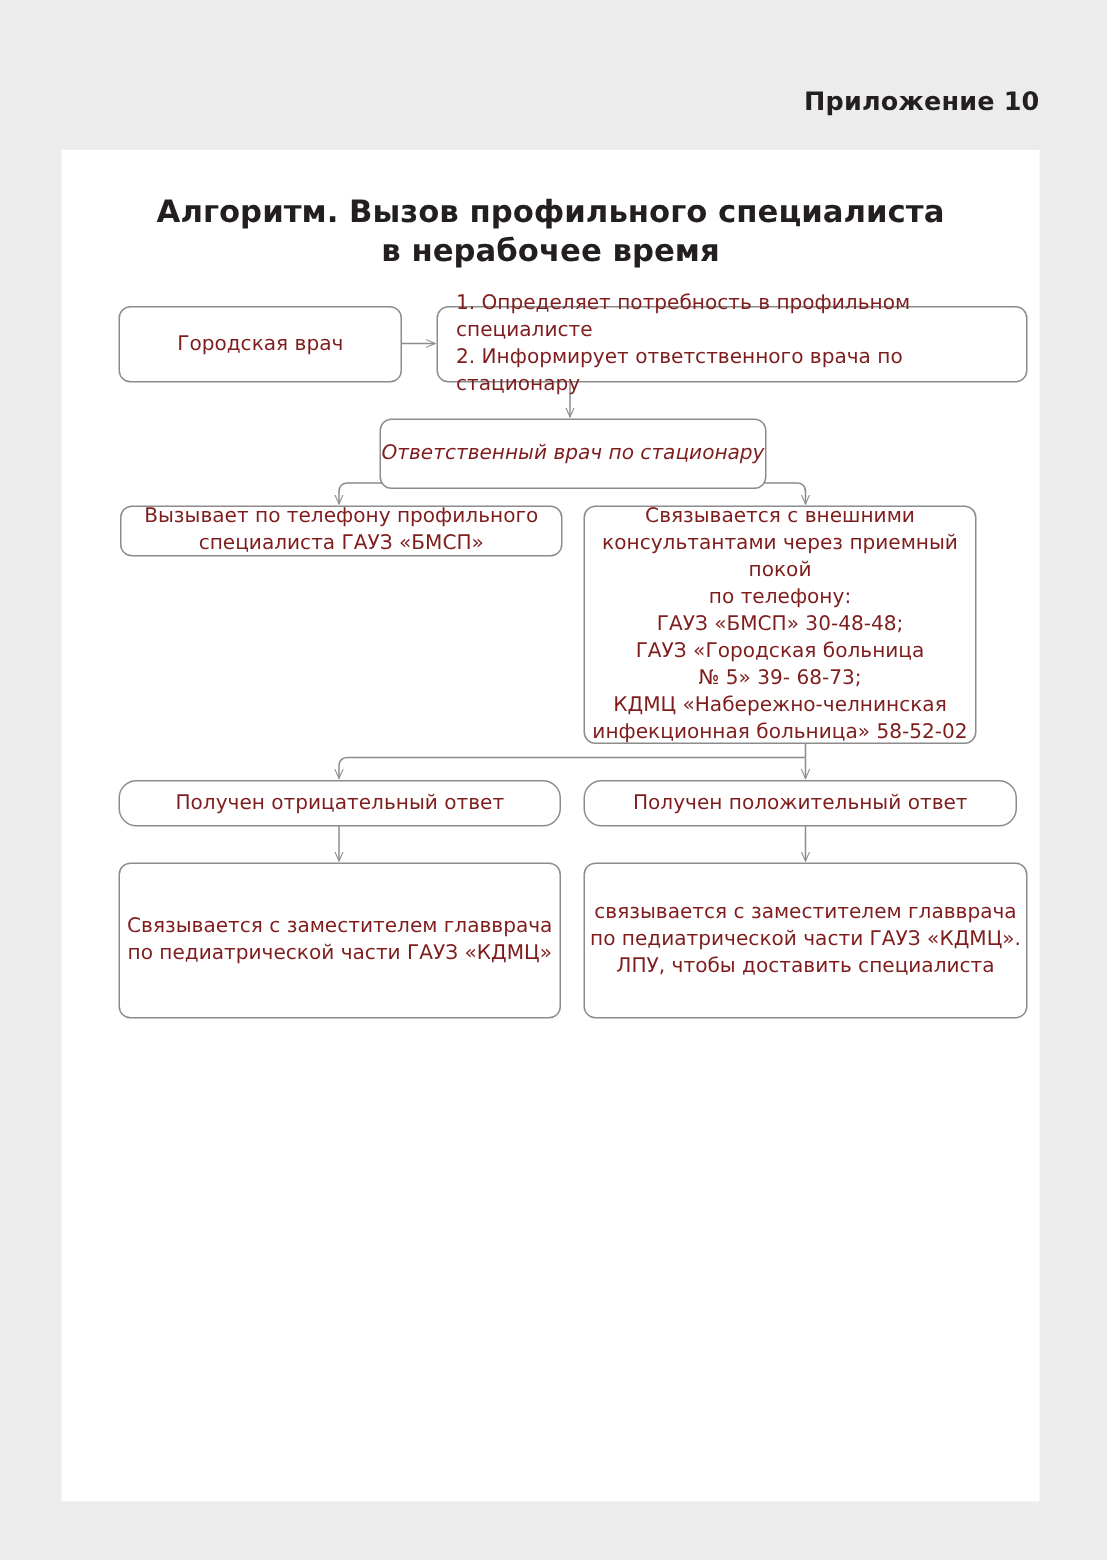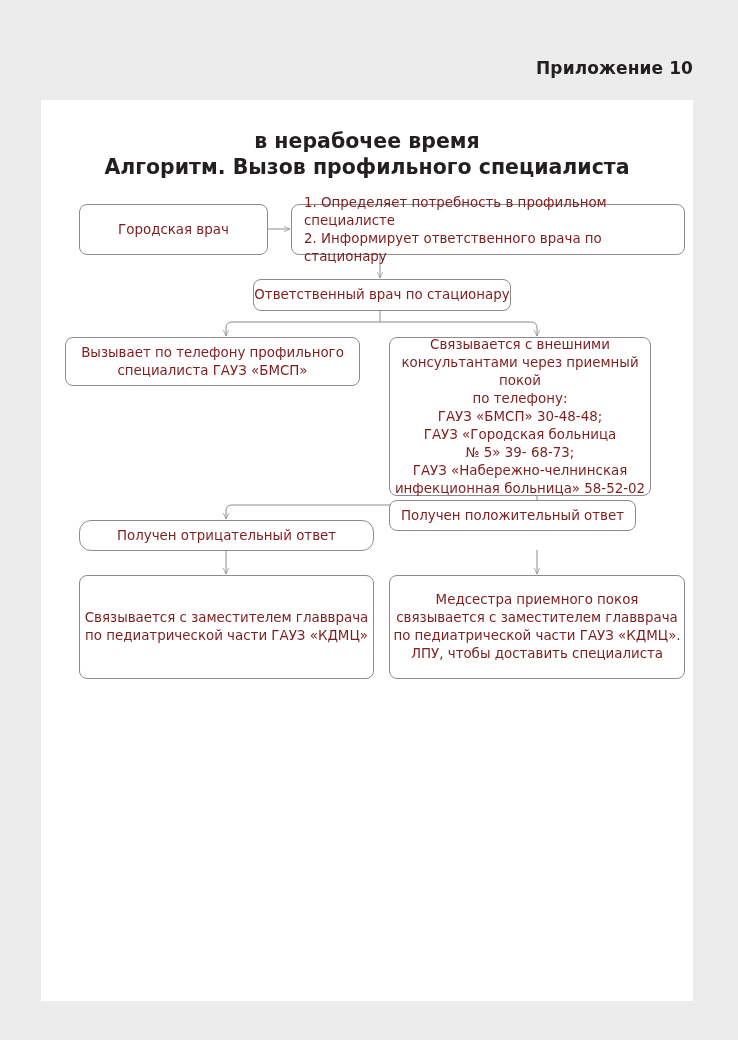--- a/index.html
+++ b/index.html
@@ -28,22 +28,22 @@
   svg.lines path, svg.lines line { stroke: #8c8c8c; stroke-width: 1; fill: none; }
 </style>
 </head>
 <body>
 
 <div class="appendix">Приложение 10</div>
 
 <div class="panel"></div>
 
 <div class="title">
+  <div>Алгоритм. Вызов профильного специалиста</div>
   <div>в нерабочее время</div>
-  <div>Алгоритм. Вызов профильного специалиста</div>
 </div>
 
 <svg class="lines" viewBox="0 0 738 1040">
   <defs>
     <marker id="arr" viewBox="0 0 10 10" refX="9" refY="5" markerWidth="7" markerHeight="7" orient="auto-start-reverse">
       <path d="M0,1 L9,5 L0,9" stroke="#8c8c8c" stroke-width="1.2" fill="none"></path>
     </marker>
   </defs>
 
   <line x1="267" y1="229" x2="290" y2="229" marker-end="url(#arr)"></line>
@@ -64,51 +64,50 @@
 
 <div class="box" style="left:79px; top:204px; width:189px; height:51px;">
   <span>Городская врач</span>
 </div>
 
 <div class="box left-text" style="left:291px; top:204px; width:394px; height:51px;">
   <span>1. Определяет потребность в профильном специалисте</span>
   <span>2. Информирует ответственного врача по стационару</span>
 </div>
 
-<div class="box" style="left:253px; top:279px; width:258px; height:32px;">
+<div class="box" style="left:253px; top:279px; width:258px; height:47px;font-style:italic;">
   <span>Ответственный врач по стационару</span>
 </div>
 
-<div class="box" style="left:65px; top:337px; width:295px; height:49px;">
+<div class="box" style="left:80px; top:337px; width:295px; height:34px;">
   <span>Вызывает по телефону профильного</span>
   <span>специалиста ГАУЗ «БМСП»</span>
 </div>
 
 <div class="box" style="left:389px; top:337px; width:262px; height:159px;">
   <span>Связывается с внешними</span>
   <span>консультантами через приемный покой</span>
   <span>по телефону:</span>
   <span>ГАУЗ «БМСП» 30-48-48;</span>
   <span>ГАУЗ «Городская больница</span>
   <span>№ 5» 39- 68-73;</span>
-  <span>ГАУЗ «Набережно-челнинская</span>
+  <span>КДМЦ «Набережно-челнинская</span>
   <span>инфекционная больница» 58-52-02</span>
 </div>
 
 <div class="box" style="left:79px; top:520px; width:295px; height:31px;border-radius:12px;">
   <span>Получен отрицательный ответ</span>
 </div>
 
-<div class="box" style="left:389px; top:500px; width:247px; height:31px;">
+<div class="box" style="left:389px; top:520px; width:289px; height:31px;border-radius:12px;">
   <span>Получен положительный ответ</span>
 </div>
 
 <div class="box" style="left:79px; top:575px; width:295px; height:104px;">
   <span>Связывается с заместителем главврача</span>
   <span>по педиатрической части ГАУЗ «КДМЦ»</span>
 </div>
 
 <div class="box" style="left:389px; top:575px; width:296px; height:104px;">
-  <span>Медсестра приемного покоя</span>
   <span>связывается с заместителем главврача</span>
   <span>по педиатрической части ГАУЗ «КДМЦ».</span>
   <span>ЛПУ, чтобы доставить специалиста</span>
 </div>
 
 </body></html>

